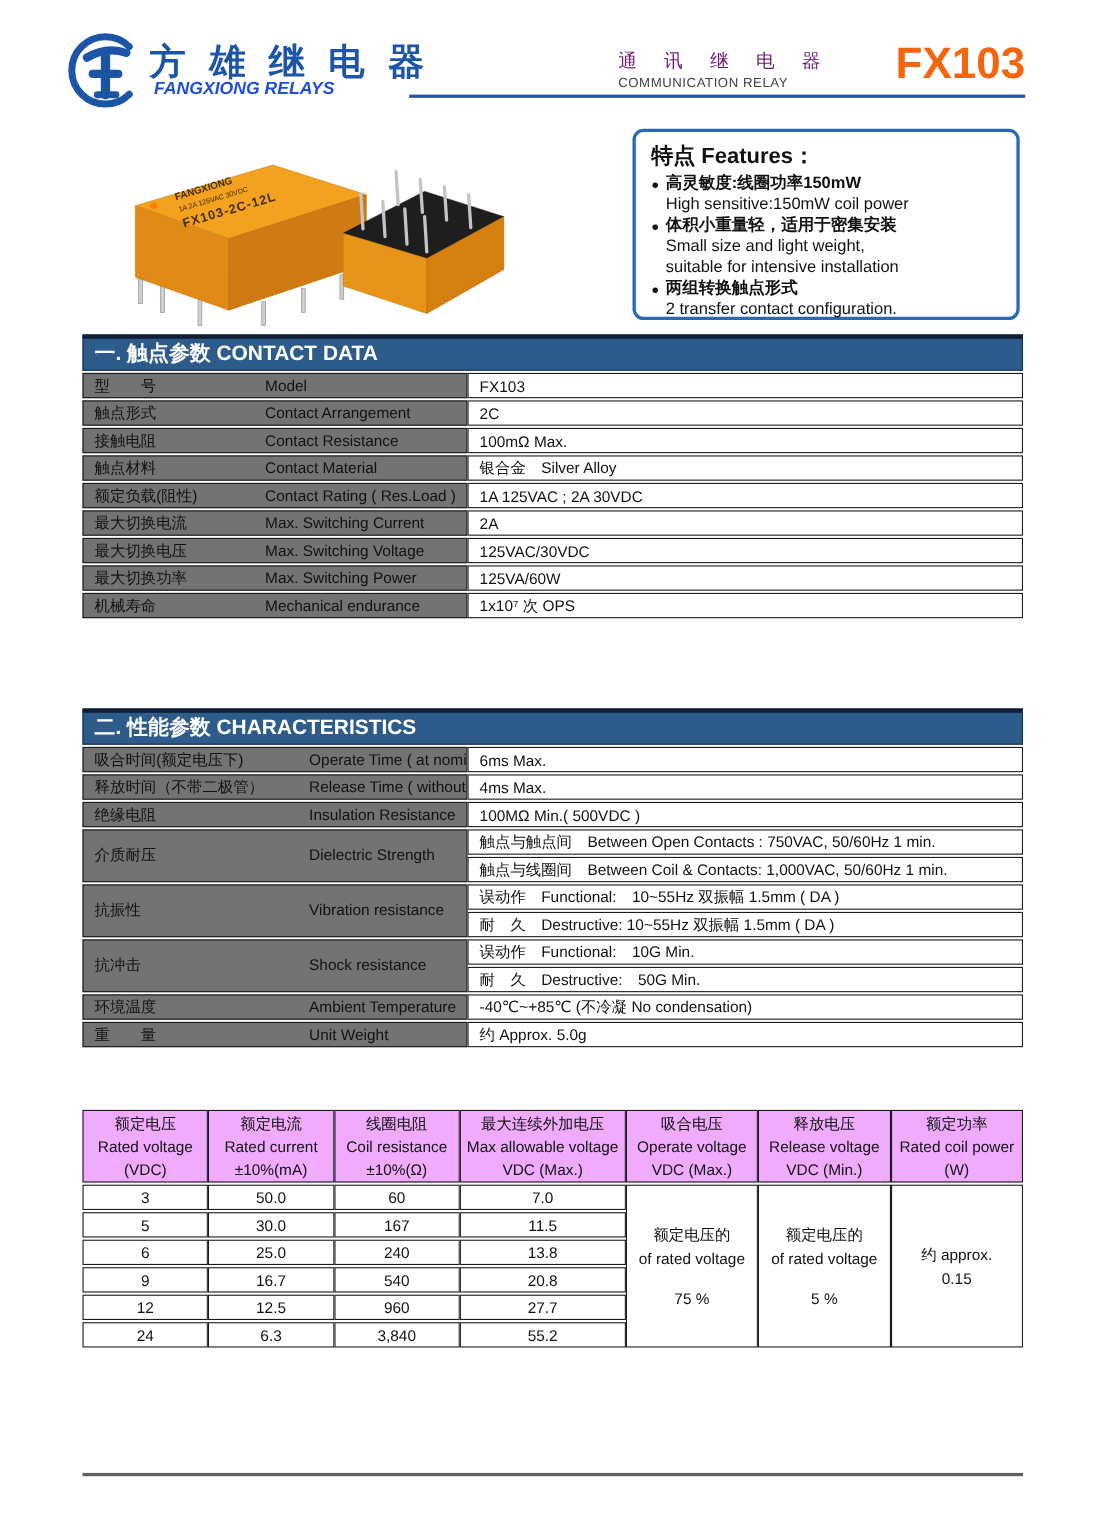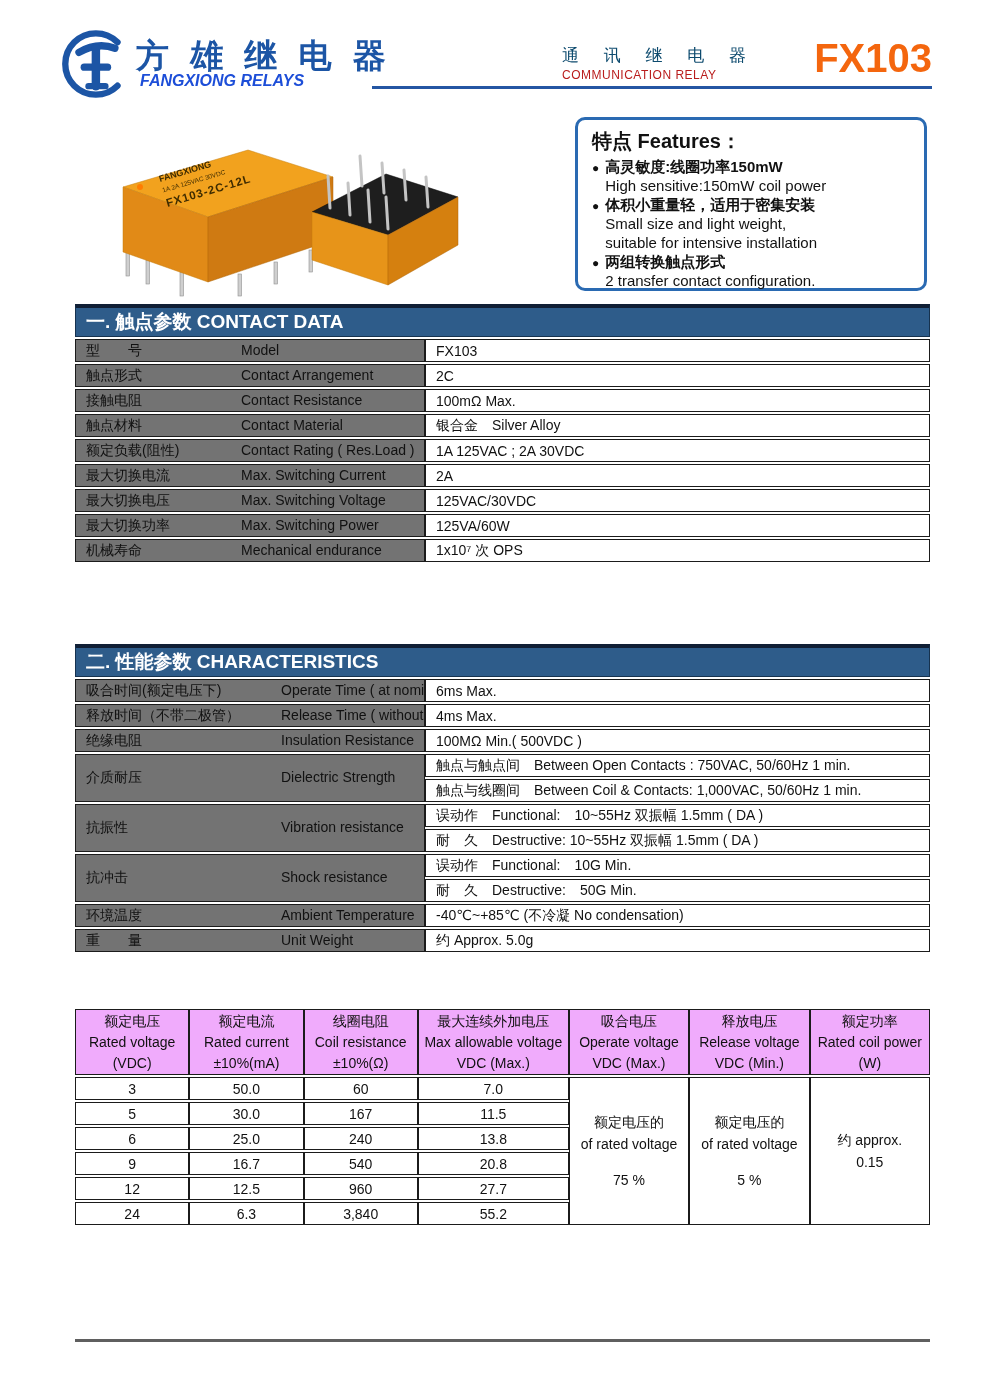--- a/index.html
+++ b/index.html
@@ -5,23 +5,23 @@
   html,body{margin:0;padding:0;background:#fff;}
   .page{position:relative;width:1000px;height:1391px;background:#fff;overflow:hidden;
         font-family:"Liberation Sans","DejaVu Sans",sans-serif;color:#111;}
 
   
   .logo-icon{position:absolute;left:60px;top:26px;}
   .brand-cn{position:absolute;left:136px;top:34px;font-size:33px;font-weight:bold;
             color:#1c55a5;letter-spacing:6px;white-space:nowrap;}
   .brand-en{position:absolute;left:140px;top:72px;font-size:16px;font-weight:bold;
             font-style:italic;color:#1d4ed8;white-space:nowrap;}
-  .cat-cn{position:absolute;left:562px;top:44px;font-size:17px;color:#0c4a6e;
+  .cat-cn{position:absolute;left:562px;top:44px;font-size:17px;color:#701a75;
           letter-spacing:10px;white-space:nowrap;}
-  .cat-en{position:absolute;left:562px;top:68px;font-size:12px;color:#b91c1c;
+  .cat-en{position:absolute;left:562px;top:68px;font-size:12px;color:#404040;
           letter-spacing:0.5px;white-space:nowrap;}
   .model-no{position:absolute;right:68px;top:36px;font-size:40px;font-weight:bold;
             color:#f4660e;white-space:nowrap;}
   .header-rule{position:absolute;left:372px;top:86px;width:560px;height:3px;background:#2456a3;}
 
   
   .relay-a{position:absolute;left:98px;top:132px;}
   .relay-b{position:absolute;left:300px;top:140px;}
 
   

